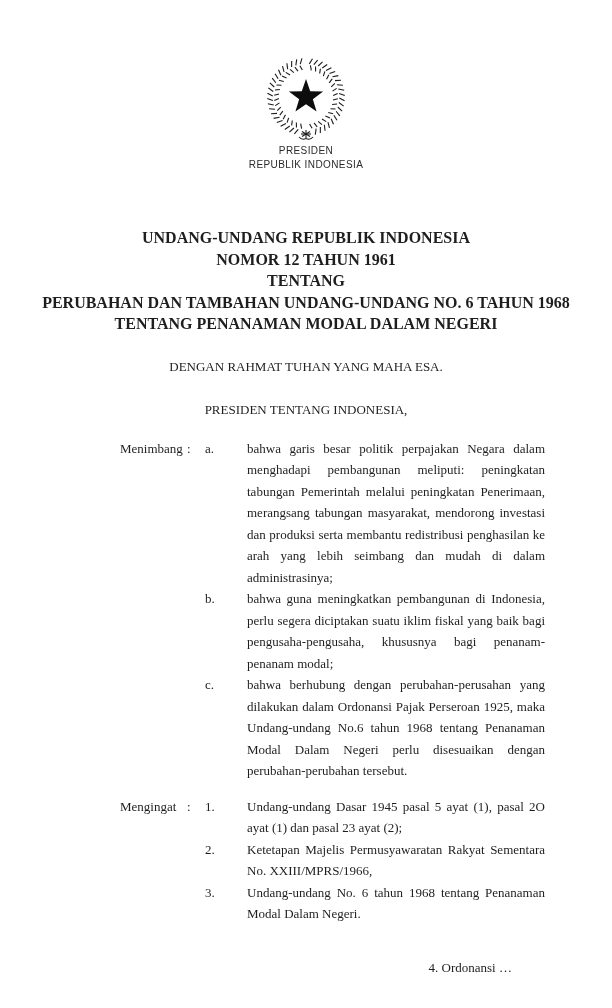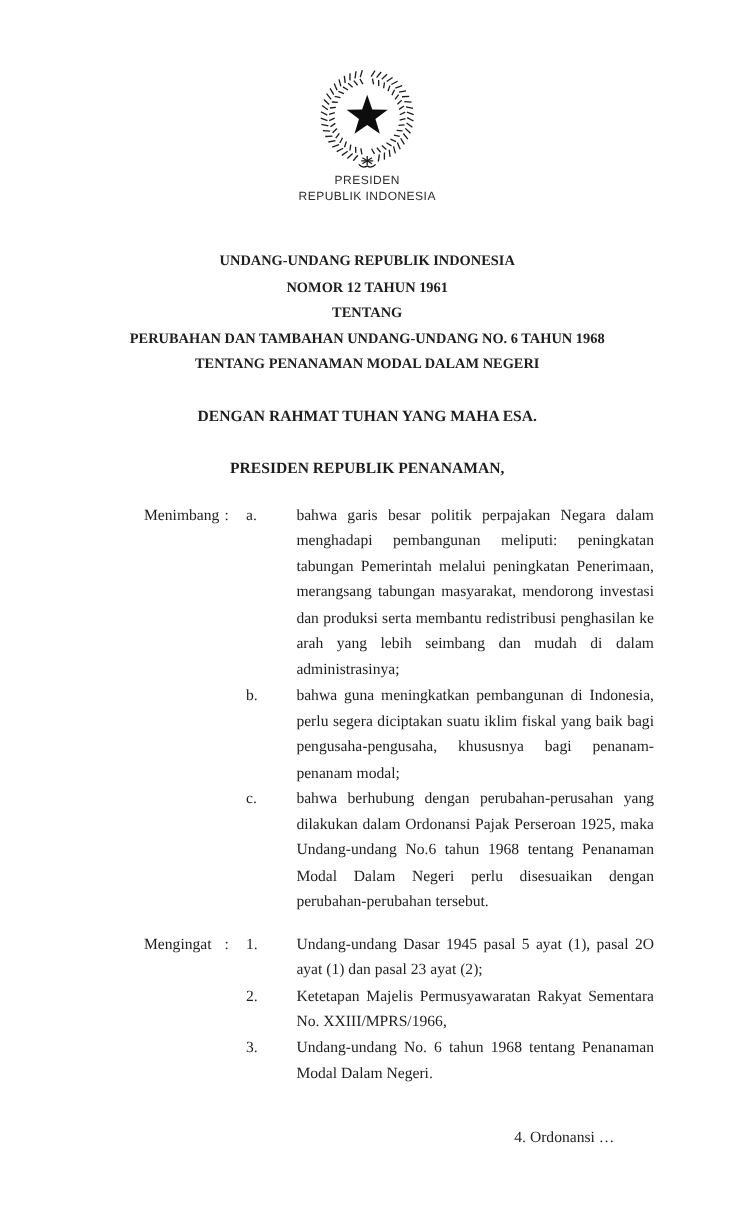--- a/index.html
+++ b/index.html
@@ -25,30 +25,30 @@
     margin-top: -6px;
     text-align: center;
     font-family: "Liberation Sans", sans-serif;
     font-size: 10px;
     line-height: 13.5px;
     letter-spacing: 0.4px;
     color: #2b2b2b;
   }
   
   .title-block {
-    margin-top: 36px;
+    margin-top: 56px;
     text-align: center;
     font-weight: bold;
-    font-size: 12px;
+    font-size: 16px;
     line-height: 21.5px;
     padding: 0 40px;
   }
   .invocation, .authority {
     text-align: center;
-    font-weight: bold;
+    font-weight: normal;
     font-size: 13px;
     line-height: 21.5px;
   }
   .invocation { margin-top: 21px; }
   .authority  { margin-top: 22px; }
   
   .sections { margin-top: 17px; padding-left: 35px; }
   .section {
     display: grid;
     grid-template-columns: 67px 18px 42px 1fr;
@@ -174,21 +174,21 @@
 
   <div class="title-block">
     <div>UNDANG-UNDANG REPUBLIK INDONESIA</div>
     <div>NOMOR 12 TAHUN 1961</div>
     <div>TENTANG</div>
     <div>PERUBAHAN DAN TAMBAHAN UNDANG-UNDANG NO. 6 TAHUN 1968</div>
     <div>TENTANG PENANAMAN MODAL DALAM NEGERI</div>
   </div>
 
   <div class="invocation">DENGAN RAHMAT TUHAN YANG MAHA ESA.</div>
-  <div class="authority">PRESIDEN REPUBLIK PENANAMAN,</div>
+  <div class="authority">PRESIDEN TENTANG INDONESIA,</div>
 
   <div class="sections">
 
     <div class="section">
       <div class="label">Menimbang</div>
       <div class="colon">:</div>
       <div class="marker" style="grid-row:1">a.</div>
       <div class="clause" style="grid-row:1">bahwa garis besar politik perpajakan Negara dalam menghadapi pembangunan meliputi: peningkatan tabungan Pemerintah melalui peningkatan Penerimaan, merangsang tabungan masyarakat, mendorong investasi dan produksi serta membantu redistribusi penghasilan ke arah yang lebih seimbang dan mudah di dalam administrasinya;</div>
       <div class="marker" style="grid-row:2">b.</div>
       <div class="clause" style="grid-row:2">bahwa guna meningkatkan pembangunan di Indonesia, perlu segera diciptakan suatu iklim fiskal yang baik bagi pengusaha-pengusaha, khususnya bagi penanam-penanam modal;</div>

